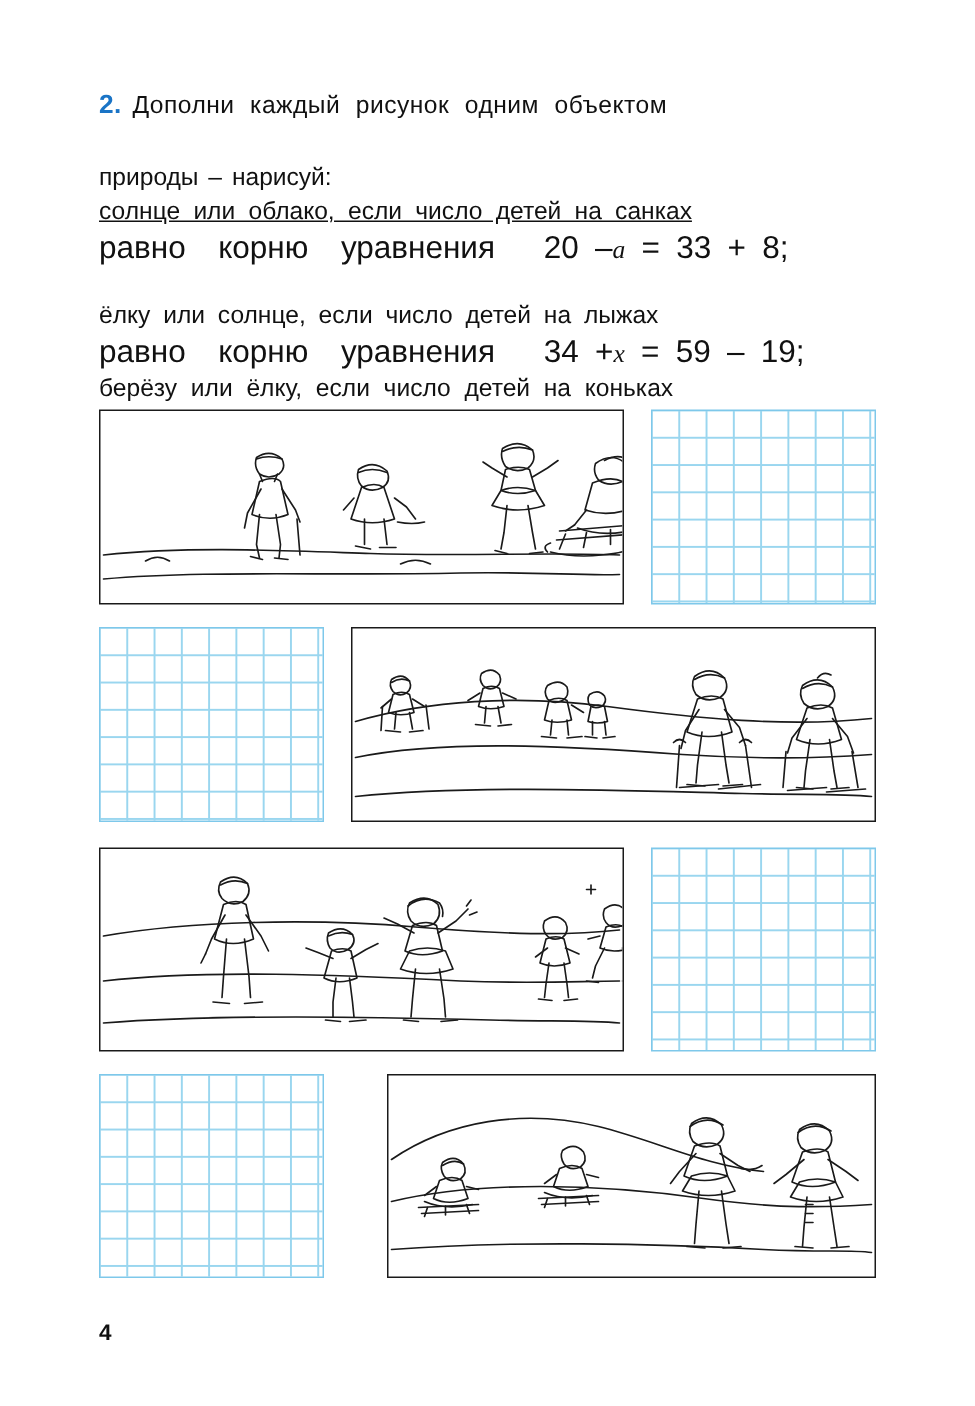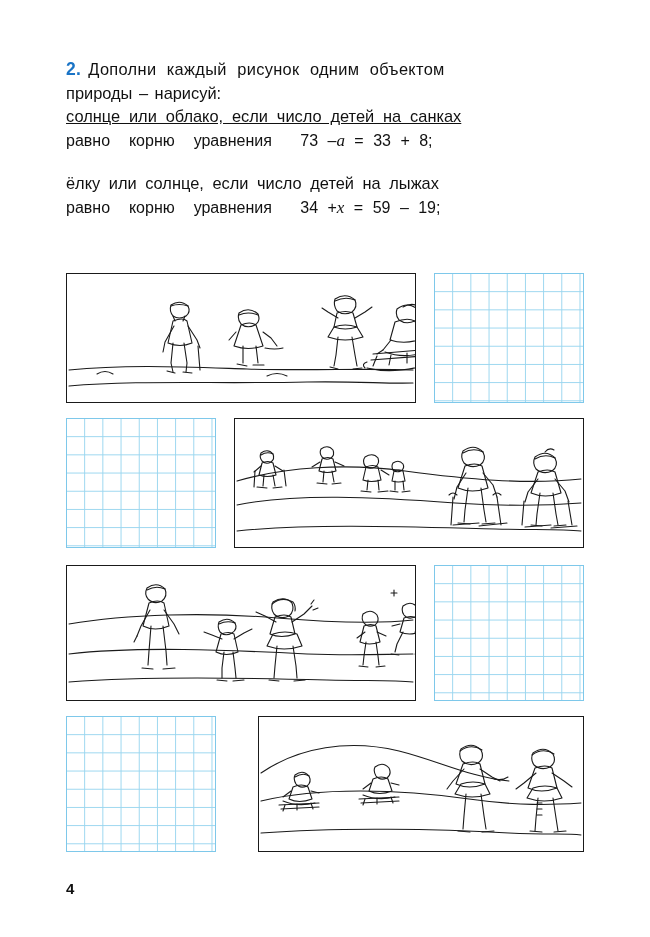--- a/index.html
+++ b/index.html
@@ -36,35 +36,35 @@
     white-space: nowrap;
   }
   .task-num {
     color: #1a74c6;
     font-weight: bold;
     font-size: 17.5px;
     font-family: "Liberation Sans", sans-serif;
     margin-right: 7px;
   }
   .l1 { letter-spacing: 0.02em; word-spacing: 5.5px; }
-  .l2 { word-spacing: 2px; }
+  .l2 { word-spacing: 2px; margin-top: 24px; }
   .l3 { word-spacing: 4.3px; text-decoration: underline; }
   .l4 { word-spacing: 5.0px; }
   .l5 { word-spacing: 4.0px; margin-top: 20px; }
   .l6 { word-spacing: 5.0px; }
   .l7 { word-spacing: 4.6px; }
   .l8 { word-spacing: 4.4px; }
   .ital {
     font-family: "Liberation Serif", serif;
     font-style: italic;
     font-size: 17px;
   }
   .mathtxt {
     font-family: "Liberation Sans", sans-serif;
-    font-size: 16px;
+    font-size: 21px;
   }
   .panel {
     position: absolute;
     border: 1.3px solid #1a1a1a;
     box-sizing: border-box;
     background: #fff;
     overflow: hidden;
   }
   .grid {
     position: absolute;
@@ -94,26 +94,27 @@
 
 <div class="page">
 
   <div class="task">
     <div class="task-line l1">
       <span class="task-num">2.</span><span>Дополни каждый рисунок одним объектом</span>
     </div>
     <div class="task-line l2">природы – нарисуй:</div>
     <div class="task-line l3">солнце или облако, если число детей на санках</div>
     <div class="task-line l4">
-      <span class="mathtxt">равно&nbsp; корню&nbsp; уравнения&nbsp;&nbsp; </span><span class="mathtxt">73 –</span><span class="ital">a</span><span class="mathtxt">&nbsp;</span><span class="mathtxt">= 33 + 8;</span>
+      <span class="mathtxt">равно&nbsp; корню&nbsp; уравнения&nbsp;&nbsp; </span><span class="mathtxt">20 –</span><span class="ital">a</span><span class="mathtxt">&nbsp;</span><span class="mathtxt">= 33 + 8;</span>
     </div>
     <div class="task-line l5">ёлку или солнце, если число детей на лыжах</div>
     <div class="task-line l6">
       <span class="mathtxt">равно&nbsp; корню&nbsp; уравнения&nbsp;&nbsp; </span><span class="mathtxt">34 +</span><span class="ital">x</span><span class="mathtxt">&nbsp;</span><span class="mathtxt">= 59 – 19;</span>
     </div>
+    <div class="task-line l7">берёзу или ёлку, если число детей на коньках</div>
   </div>
 
   <div class="panel" style="left:66px; top:273px; width:350px; height:130px;">
     <svg width="348" height="128" viewBox="0 0 348 128">
       <g fill="none" stroke="#1a1a1a" stroke-width="1.1" stroke-linecap="round" stroke-linejoin="round">
 
         <path d="M2 96 C60 90, 120 93, 180 95 C240 97, 300 94, 346 96"></path>
         <path d="M2 112 C70 106, 150 110, 240 108 C290 107, 320 110, 346 109"></path>
 
         <path d="M30 100 q8 -5 16 0"></path>

